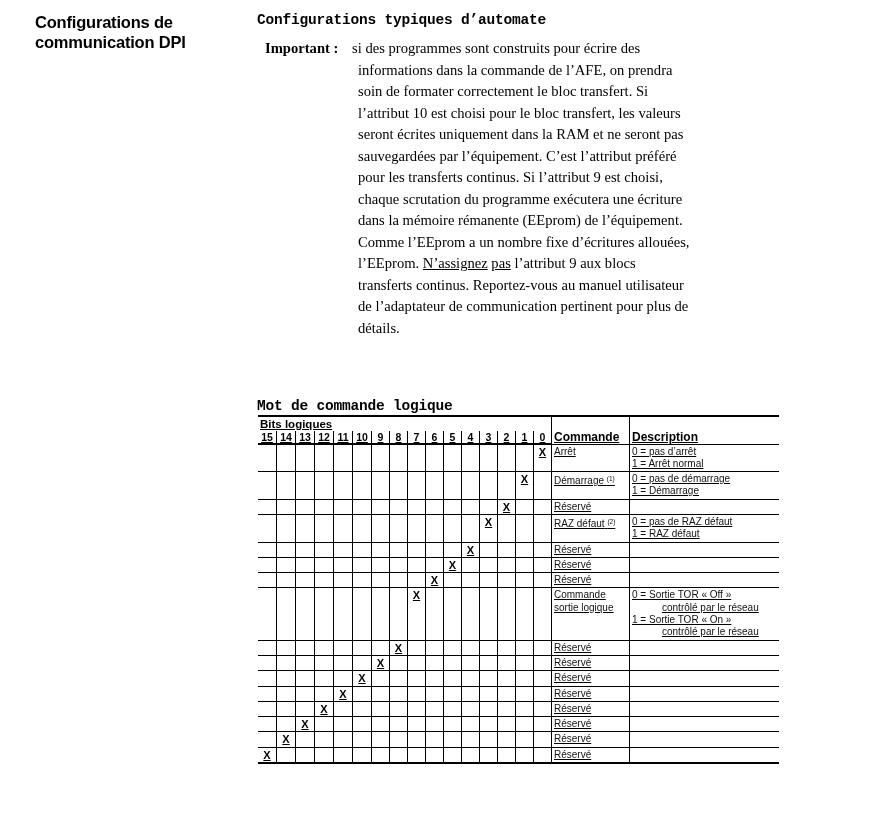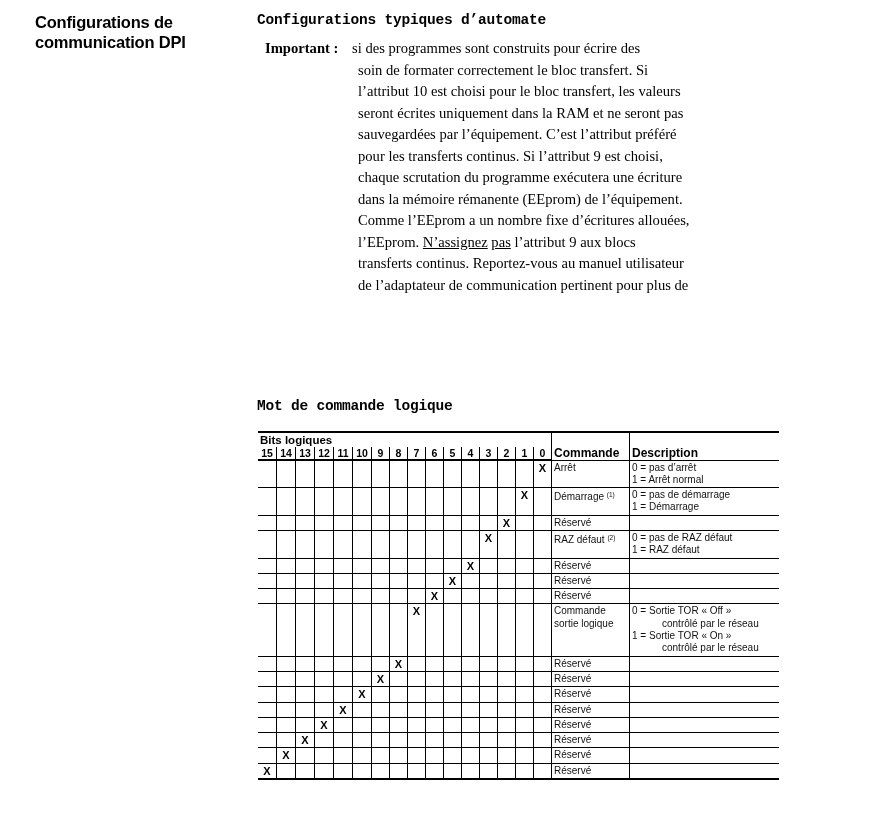--- a/index.html
+++ b/index.html
@@ -22,24 +22,24 @@
     position: absolute; left: 257px; top: 38px; width: 560px;
     font-family: "Liberation Serif", serif; font-size: 14.6px; line-height: 21.5px;
   }
   .important .lbl { font-weight: bold; position: absolute; left: 8px; top: 0; white-space: nowrap; }
   .important .body { margin-left: 101px; width: 440px; }
   .important .body .l { display: block; white-space: nowrap; }
   .important .body .first { margin-left: -6px; }
   .u { text-decoration: underline; }
 
   table.cmd {
-    position: absolute; left: 258px; top: 431px;
+    position: absolute; left: 258px; top: 415px;
     border-collapse: collapse;
     font-family: "Liberation Sans", sans-serif; font-size: 10px;
-    border-top: 2.5px solid #000; border-bottom: 2.5px solid #000;
+    border-top: 2.5px solid #000; border-bottom: 2.5px solid #000; text-decoration: underline;
   }
   table.cmd td, table.cmd th { border: 1px solid #000; padding: 0; }
   table.cmd tr > *:first-child { border-left: none; }
   table.cmd tr > *:last-child { border-right: none; }
   .bits-head { text-align: left; font-weight: bold; font-size: 11.5px; height: 14px; padding-left: 2px !important; border-bottom: none !important; }
   .bitnum { font-weight: bold; font-size: 10.5px; width: 17px; height: 12px; border-top: none !important; }
   .bitnum.wide { width: 18px; }
   .hd-cmd, .hd-desc { font-weight: bold; font-size: 12px; text-align: left; vertical-align: bottom; padding-left: 2px !important; }
   .hd-cmd { width: 75px; }
   .hd-desc { width: 147px; }
@@ -57,31 +57,33 @@
   <div>Configurations de</div>
   <div>communication DPI</div>
 </div>
 
 <div class="sec-title" id="title1">Configurations typiques d’automate</div>
 
 <div class="important">
   <span class="lbl">Important :</span>
   <div class="body">
     <span class="l first">si des programmes sont construits pour écrire des</span>
+    <span class="l">informations dans la commande de l’AFE, on prendra</span>
     <span class="l">soin de formater correctement le bloc transfert. Si</span>
     <span class="l">l’attribut 10 est choisi pour le bloc transfert, les valeurs</span>
     <span class="l">seront écrites uniquement dans la RAM et ne seront pas</span>
     <span class="l">sauvegardées par l’équipement. C’est l’attribut préféré</span>
     <span class="l">pour les transferts continus. Si l’attribut 9 est choisi,</span>
     <span class="l">chaque scrutation du programme exécutera une écriture</span>
     <span class="l">dans la mémoire rémanente (EEprom) de l’équipement.</span>
     <span class="l">Comme l’EEprom a un nombre fixe d’écritures allouées,</span>
     <span class="l"><span>l’EEprom. </span><span class="u">N’assignez</span><span> </span><span class="u">pas</span><span> l’attribut 9 aux blocs</span></span>
     <span class="l">transferts continus. Reportez-vous au manuel utilisateur</span>
     <span class="l">de l’adaptateur de communication pertinent pour plus de</span>
+    <span class="l">détails.</span>
   </div>
 </div>
 
 <div class="sec-title" id="title2">Mot de commande logique</div>
 
 <table class="cmd">
   <thead>
     <tr>
       <th colspan="16" class="bits-head">Bits logiques</th>
       <th rowspan="2" class="hd-cmd">Commande</th>

